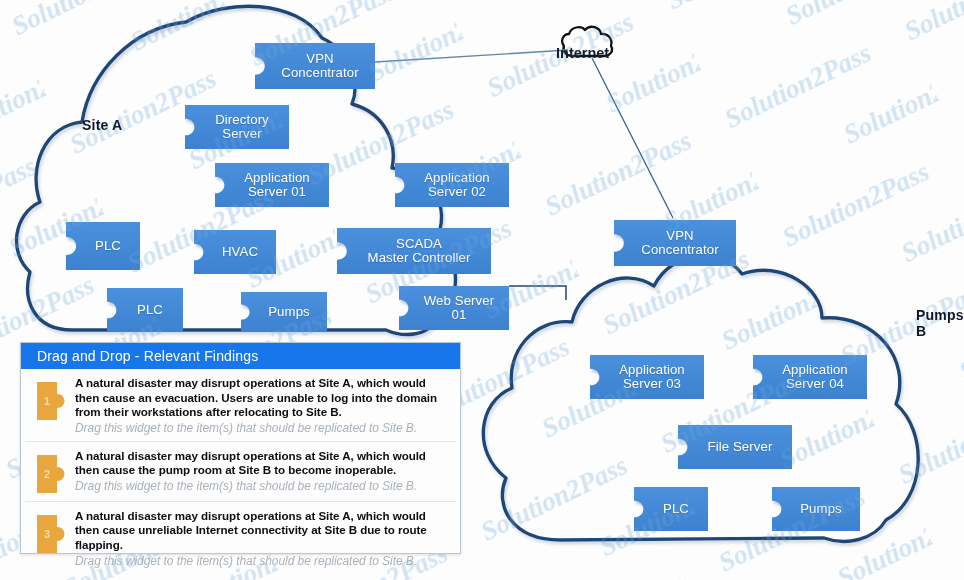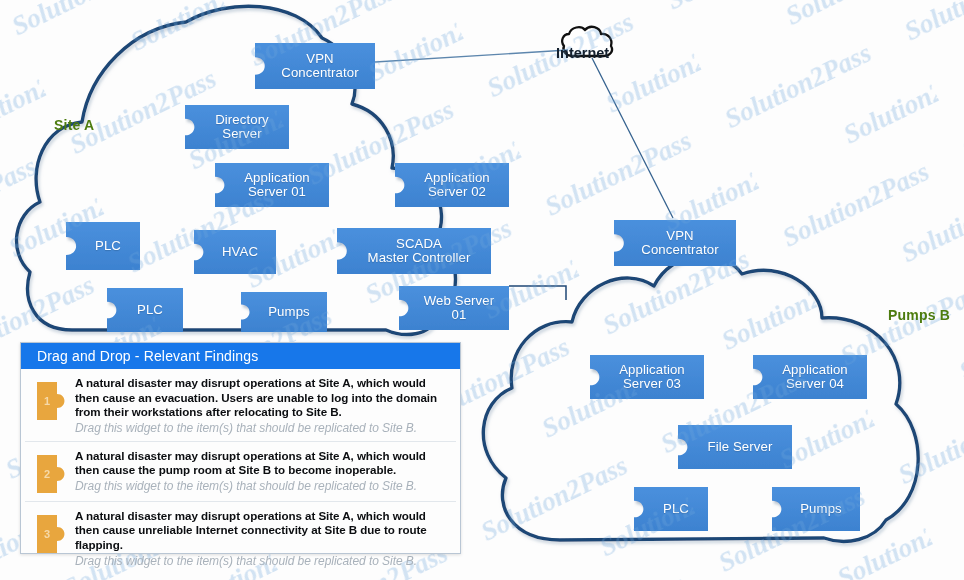--- a/index.html
+++ b/index.html
@@ -23,22 +23,22 @@
     position:absolute;inset:0;
     display:flex;align-items:center;justify-content:center;
     color:#ffffff;font-size:13.2px;line-height:14.5px;
     text-align:center;letter-spacing:.1px;
     padding-left:13px;padding-right:3px;
     box-sizing:border-box;
     text-shadow:0 1px 1px rgba(0,0,0,.16);
     white-space:pre-line;
   }
 
-  .sitelabel{position:absolute;z-index:6;font-weight:bold;font-size:14px;color:#4d7c0f;
-    font-family:"Liberation Sans",sans-serif;letter-spacing:.2px;}
+  .sitelabel{position:absolute;z-index:6;font-weight:bold;font-size:14px;color:#0f172a;
+    font-family:"Liberation Sans",sans-serif;letter-spacing:.2px;margin-left:28px;}
   .netlabel{position:absolute;z-index:6;font-weight:bold;font-size:14.5px;color:#14202e;margin-top:35px;}
 
   
   #panel{
     position:absolute;left:20px;top:342px;width:441px;height:212px;z-index:20;
     background:#fdfdfd;border:1px solid #b9c6d4;
     box-shadow:0 1px 3px rgba(0,0,0,.13);
     box-sizing:border-box;
   }
   #panel-head{

